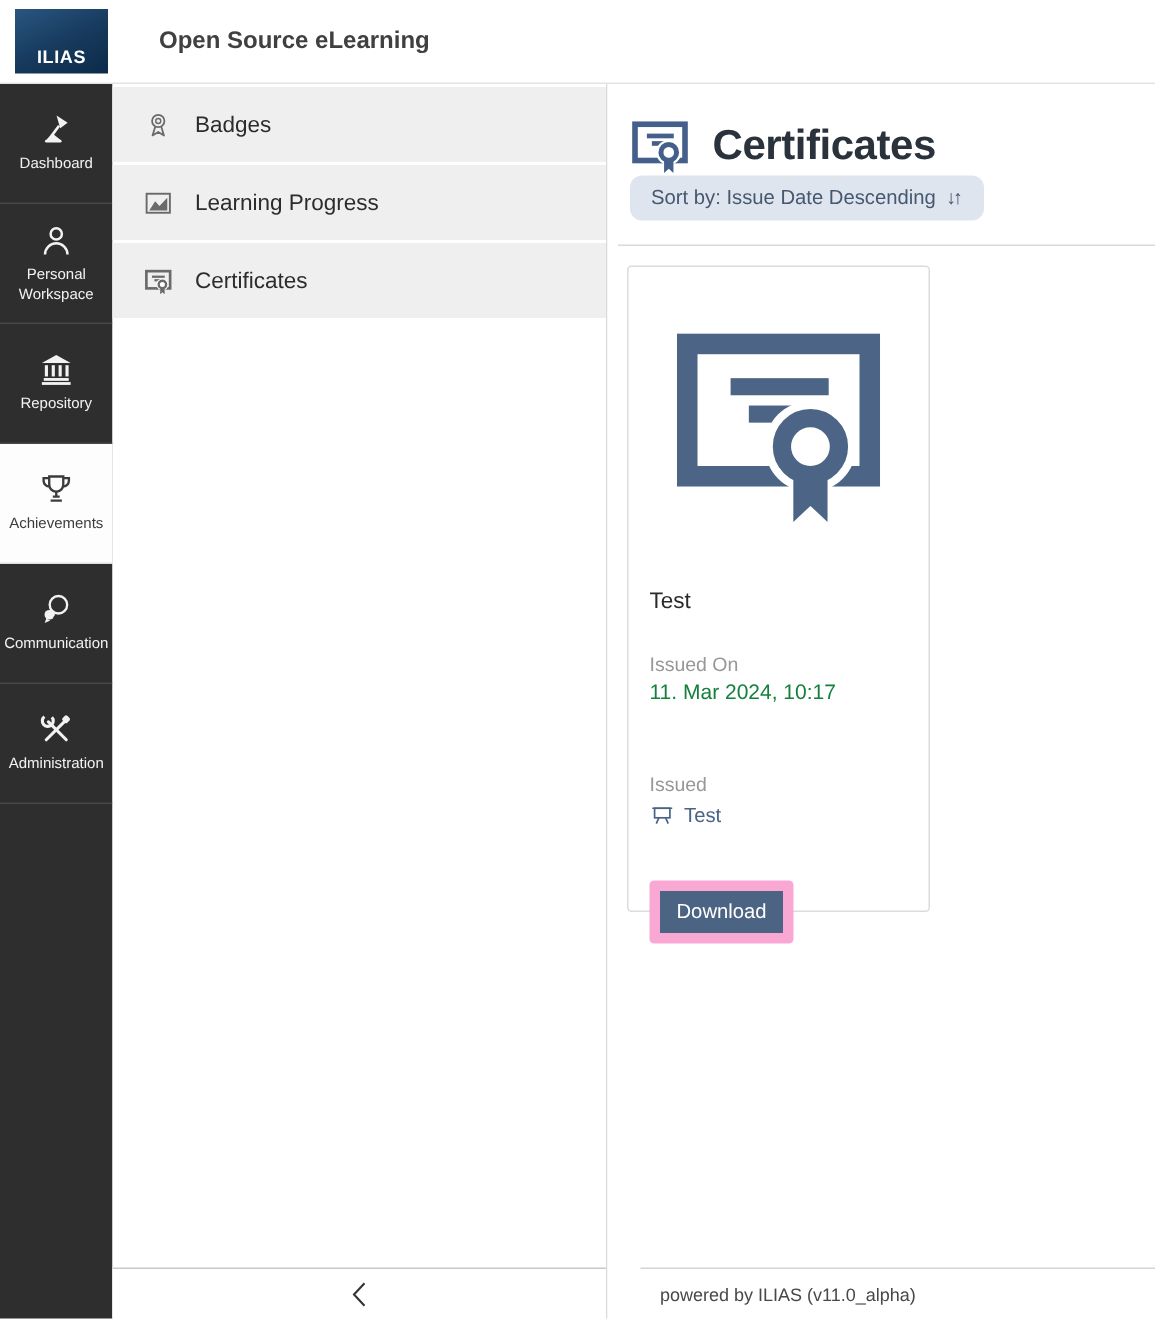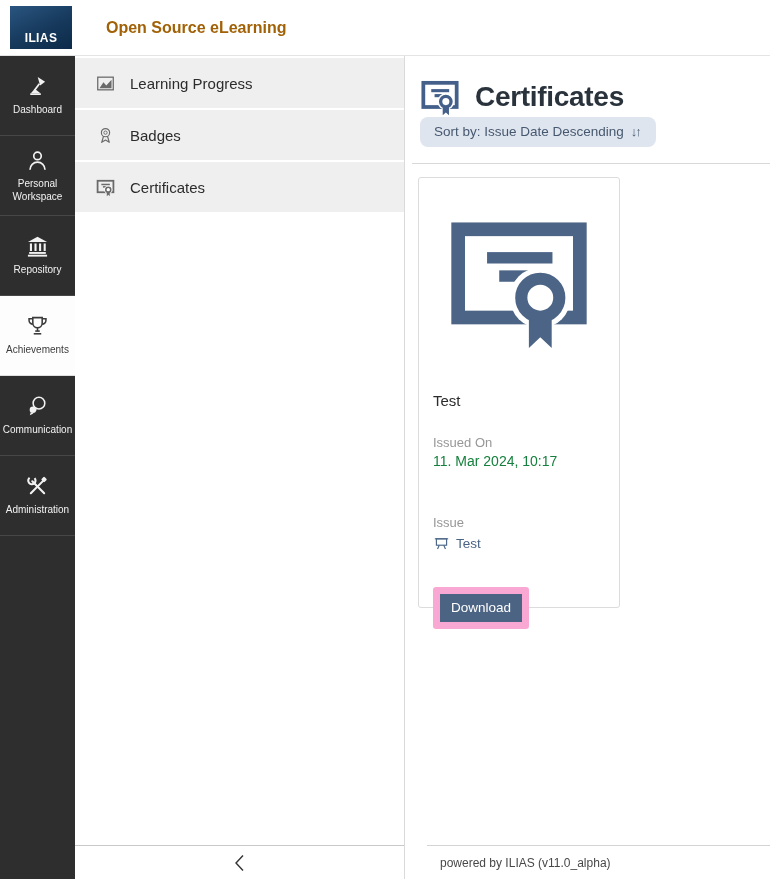--- a/index.html
+++ b/index.html
@@ -10,21 +10,21 @@
   }
   .app { position:relative; width:770px; height:879px; }
 
   
   .topbar { height:56px; background:#fff; border-bottom:1px solid #e4e4e4;
             display:flex; align-items:center; }
   .logo { width:62px; height:43px; margin-left:10px;
           background:linear-gradient(155deg,#2a5580 0%,#16395c 55%,#0d2b49 100%);
           color:#fff; font-weight:bold; font-size:12px; letter-spacing:.4px;
           display:flex; align-items:flex-end; justify-content:center; padding-bottom:4px; }
-  .app-title { margin-left:34px; font-size:16px; font-weight:bold; color:#a16207; }
+  .app-title { margin-left:34px; font-size:16px; font-weight:bold; color:#404040; }
 
   
   .cols { display:flex; height:823px; }
 
   
   .mainbar { width:75px; background:#2e2e2e; flex:none; display:flex; flex-direction:column; }
   .mb-item { height:80px; border-bottom:1px solid #474747; color:#f2f2f2;
              display:flex; flex-direction:column; align-items:center; justify-content:center;
              gap:5px; font-size:10px; text-align:center; cursor:pointer; line-height:1.25; }
   .mb-item.active { background:#fdfdfd; color:#3c3c3c; border-bottom:1px solid #e0e0e0; }
@@ -159,34 +159,34 @@
           <rect x="16.2" y="3.2" width="4.2" height="4.2" rx="1.1" transform="rotate(45 18.3 5.3)" fill="currentColor"></rect>
         </svg>
         <span class="mb-label">Administration</span>
       </div>
 
     </div>
 
     <div class="slatebar">
 
       <div class="sl-item">
-        <svg class="sl-icon" viewBox="0 0 24 24">
-          <rect x="2.2" y="4" width="19.6" height="16" fill="none" stroke="currentColor" stroke-width="1.6"></rect>
-          <path d="M4.4 18 L9.4 10.4 L13 14.4 L19.6 7.4 V18 Z" fill="currentColor"></path>
-        </svg>
-        <span>Learning Progress</span>
-      </div>
-
-      <div class="sl-item">
         <svg class="sl-icon" viewBox="0 0 24 24" fill="none" stroke="currentColor">
           <circle cx="12" cy="8.4" r="5.2" stroke-width="1.5"></circle>
           <circle cx="12" cy="8.4" r="2.1" stroke-width="1.2"></circle>
           <path d="M9.5 13 L7.2 20.6 L12 17.7 L16.8 20.6 L14.5 13" stroke-width="1.5" stroke-linejoin="round"></path>
         </svg>
         <span>Badges</span>
+      </div>
+
+      <div class="sl-item">
+        <svg class="sl-icon" viewBox="0 0 24 24">
+          <rect x="2.2" y="4" width="19.6" height="16" fill="none" stroke="currentColor" stroke-width="1.6"></rect>
+          <path d="M4.4 18 L9.4 10.4 L13 14.4 L19.6 7.4 V18 Z" fill="currentColor"></path>
+        </svg>
+        <span>Learning Progress</span>
       </div>
 
       <div class="sl-item">
         <svg class="sl-icon" viewBox="0 0 96 96">
           <rect x="8" y="14" width="80" height="58" fill="none" stroke="currentColor" stroke-width="9"></rect>
           <rect x="27" y="29" width="43" height="7.5" fill="currentColor"></rect>
           <rect x="35" y="41" width="26" height="7.5" fill="currentColor"></rect>
           <circle cx="62" cy="59" r="20" fill="#ffffff"></circle>
           <path d="M54.5 62 h15 v30 l-7.5 -7 l-7.5 7 z" fill="currentColor"></path>
           <circle cx="62" cy="59" r="12.5" fill="#ffffff" stroke="currentColor" stroke-width="8"></circle>
@@ -236,21 +236,21 @@
             <path d="M54.5 62 h15 v30 l-7.5 -7 l-7.5 7 z" fill="currentColor"></path>
             <circle cx="62" cy="59" r="12.5" fill="#ffffff" stroke="currentColor" stroke-width="8"></circle>
           </svg>
         </div>
 
         <div class="card-title">Test</div>
 
         <div class="field-label">Issued On</div>
         <div class="field-value">11. Mar 2024, 10:17</div>
 
-        <div class="field-label object">Issue</div>
+        <div class="field-label object">Issued</div>
         <div class="object-link">
           <svg class="obj-icon" viewBox="0 0 24 24" fill="none" stroke="currentColor" stroke-width="1.6">
             <line x1="2.6" y1="5.4" x2="21.4" y2="5.4"></line>
             <rect x="4.8" y="5.4" width="14.4" height="9"></rect>
             <line x1="8.8" y1="14.4" x2="6.4" y2="19.8"></line>
             <line x1="15.2" y1="14.4" x2="17.6" y2="19.8"></line>
           </svg>
           <span>Test</span>
         </div>
 

